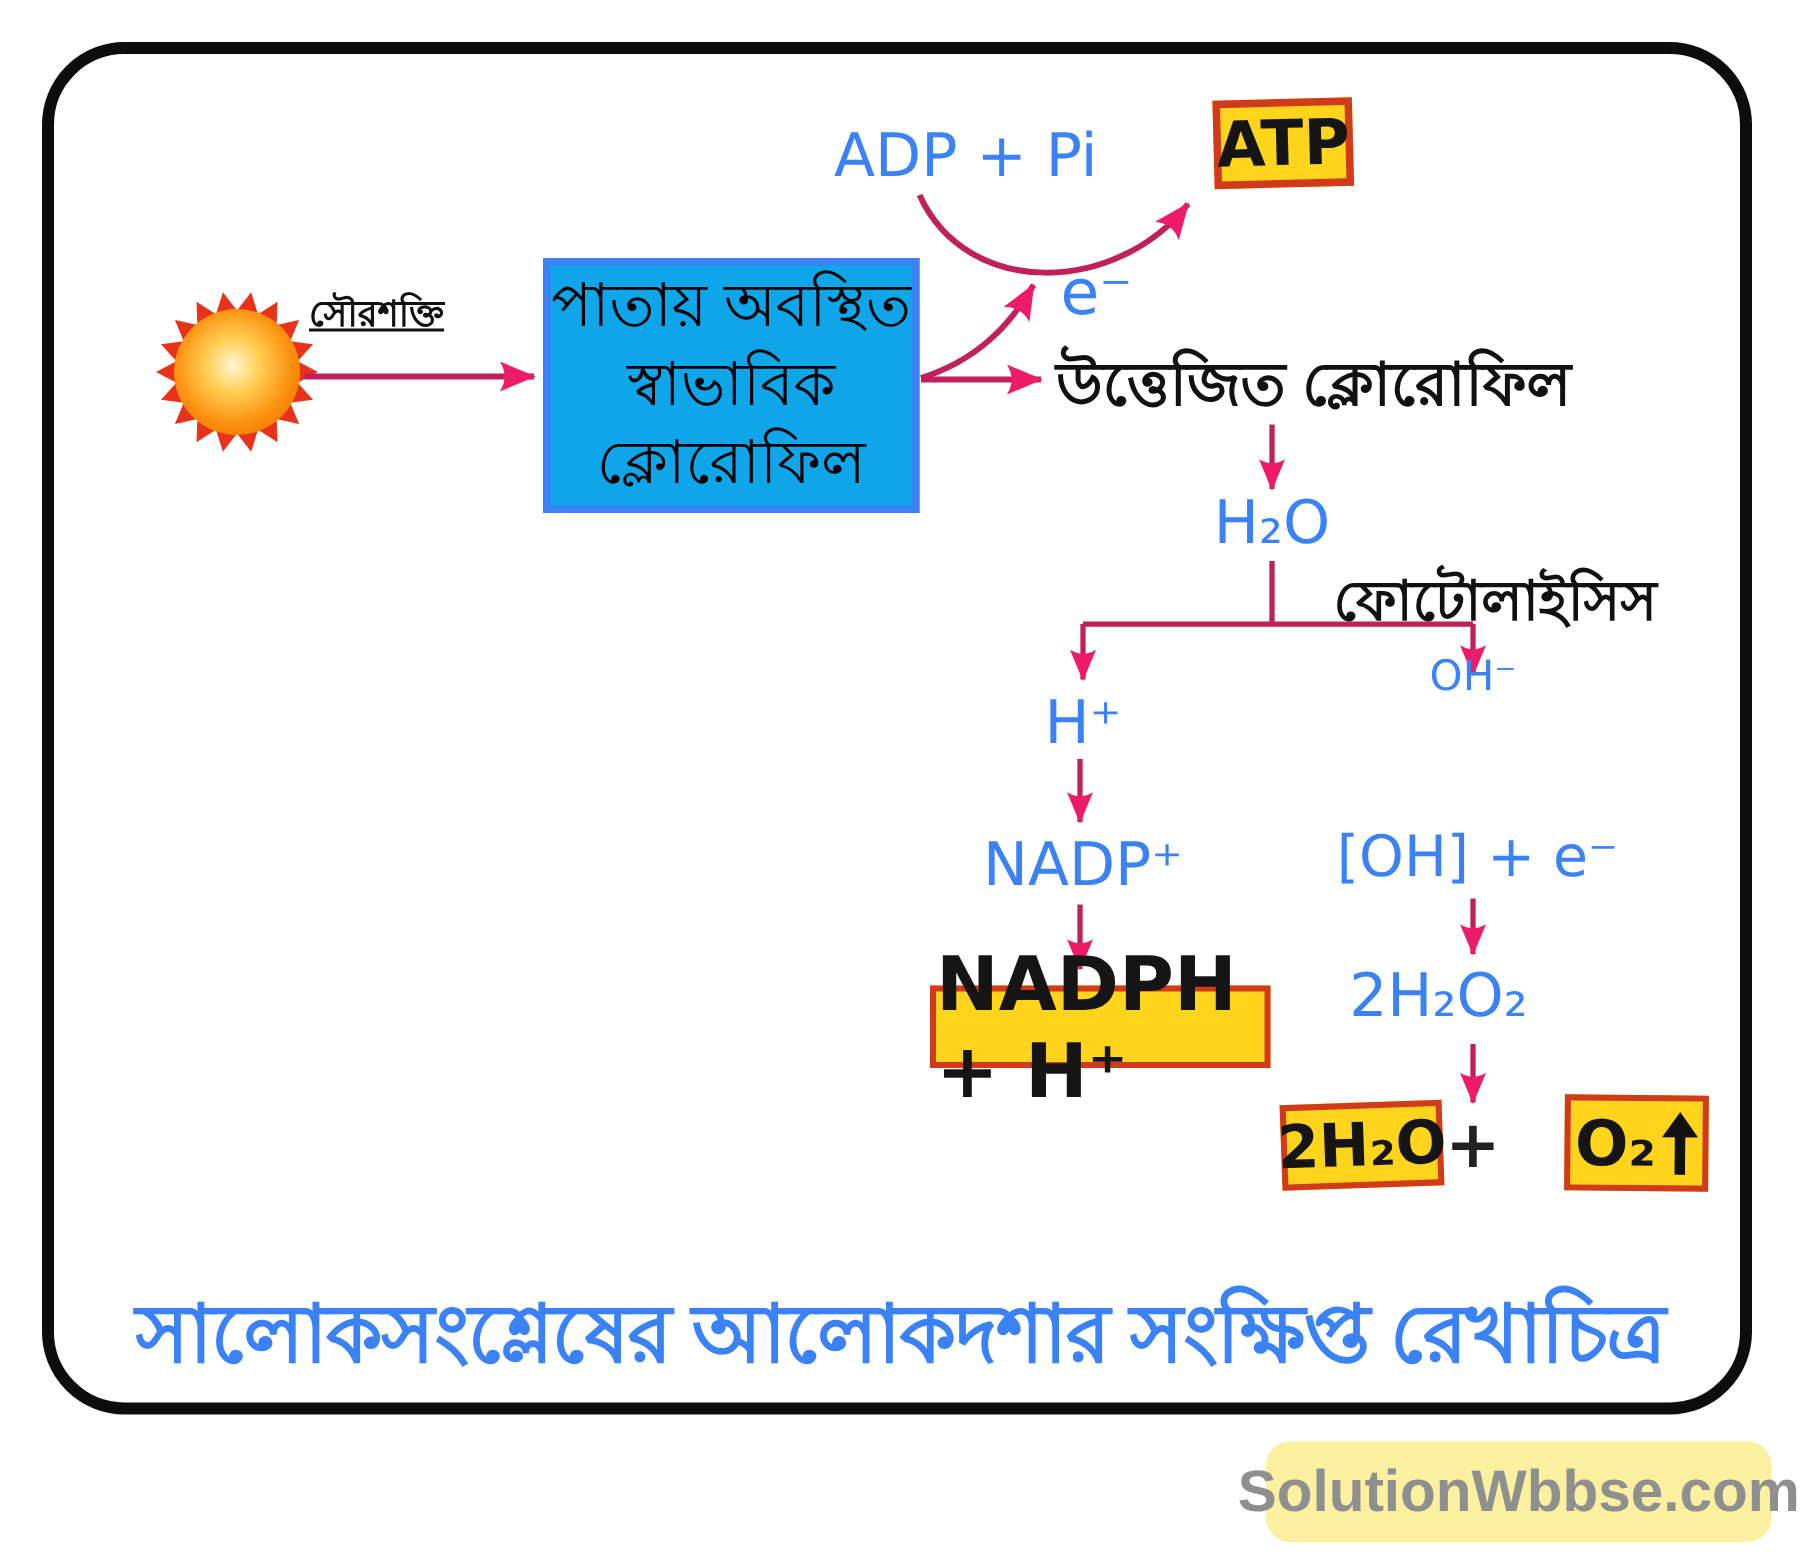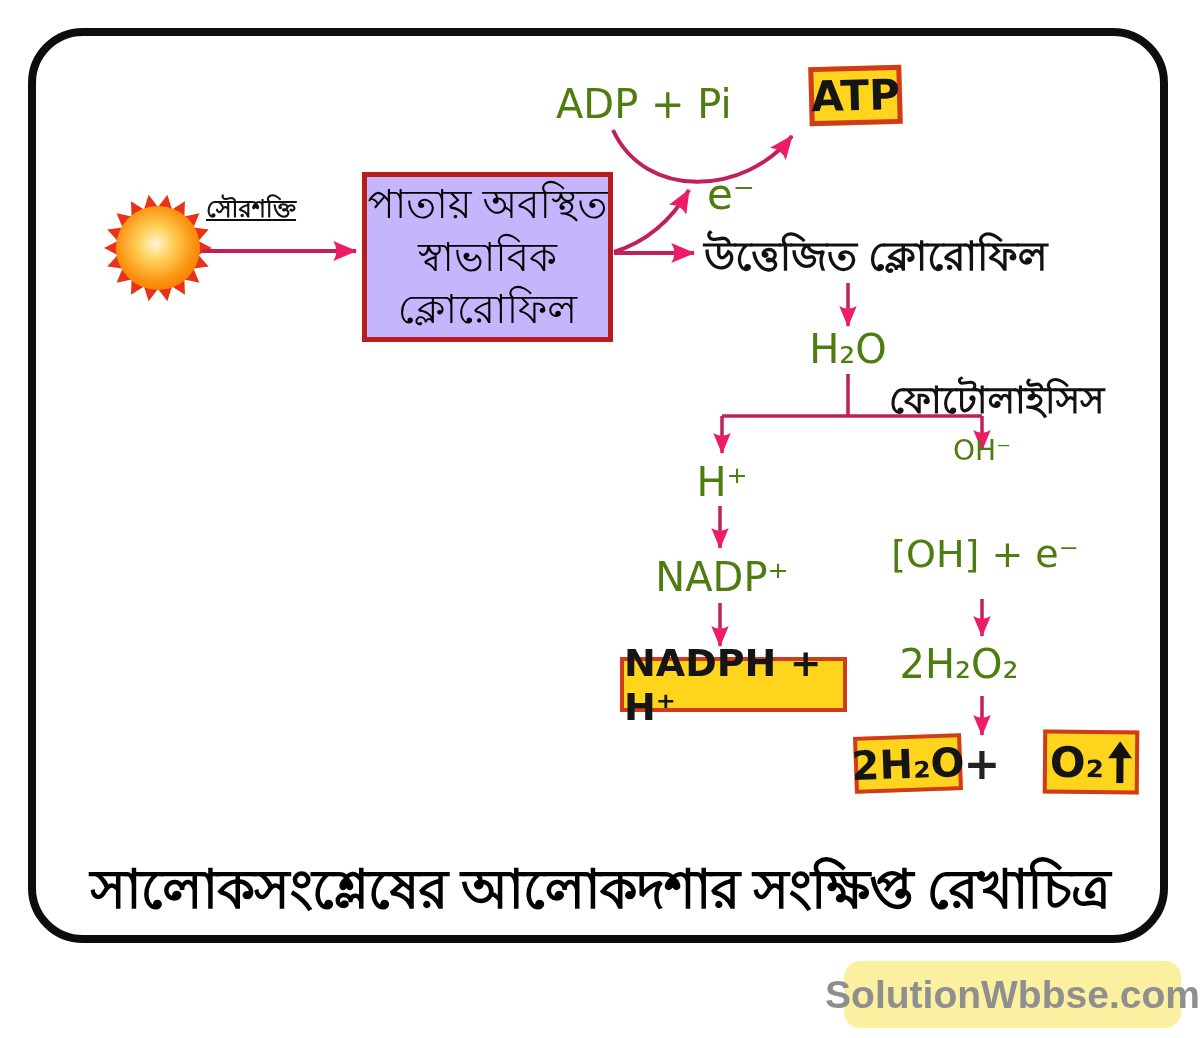--- a/index.html
+++ b/index.html
@@ -7,35 +7,35 @@
     position:relative;width:1200px;height:1038px;background:#ffffff;
     font-family:"Liberation Sans",sans-serif;overflow:hidden;
   }
   .frame{
     position:absolute;left:28px;top:28px;width:1140px;height:915px;
     box-sizing:border-box;border:8px solid var(--frame,#0d0d0d);border-radius:55px;
     background:#fff;
   }
   .abs{position:absolute;}
   .bn{font-family:"Liberation Sans",sans-serif;font-weight:600;color:#111;}
-  .formula{font-family:"DejaVu Sans","Liberation Sans",sans-serif;color:#4d7c0f;font-weight:500;}
+  .formula{font-family:"DejaVu Sans","Liberation Sans",sans-serif;color:#3b82f6;font-weight:500;}
   .ybox{
     position:absolute;box-sizing:border-box;background:var(--box-fill,#ffd41c);
     border:5px solid var(--box-border,#d03b1c);
     display:flex;align-items:center;justify-content:center;
     font-family:"DejaVu Sans","Liberation Sans",sans-serif;font-weight:700;color:#151515;
   }
   .chloro-box{
     position:absolute;left:362px;top:172px;width:251px;height:170px;box-sizing:border-box;
-    border:5px solid #b91c1c;display:flex;flex-direction:column;align-items:center;justify-content:center;
-    text-align:center;font-size:40px;line-height:1.32;background:#c4b5fd;
+    border:5px solid #3b82f6;display:flex;flex-direction:column;align-items:center;justify-content:center;
+    text-align:center;font-size:40px;line-height:1.32;background:#0ea5e9;
   }
   .caption{
     position:absolute;left:40px;top:848px;width:1120px;text-align:center;
-    font-size:54px;font-weight:700;color:#000000;letter-spacing:-1px;
+    font-size:54px;font-weight:700;color:#3b82f6;letter-spacing:-1px;
   }
   .badge{
     position:absolute;left:844px;top:961px;width:337px;height:67px;border-radius:16px;
     background:var(--badge-bg,#faf0a0);display:flex;align-items:center;justify-content:center;
     font-size:39px;font-weight:700;color:var(--badge-text,#8f8f8f);
   }
   svg.overlay{position:absolute;left:0;top:0;pointer-events:none;}
   .aline{stroke:var(--arrow-line,#c0215a);fill:none;}
   .plus-sign{font-family:"DejaVu Sans","Liberation Sans",sans-serif;font-weight:600;color:#222;}
 </style>
@@ -99,23 +99,23 @@
   <div class="abs formula" style="left:788px;top:326px;width:120px;text-align:center;font-size:40px;">H₂O</div>
 
   <div class="abs bn" style="left:889px;top:371px;font-size:37px;">ফোটোলাইসিস</div>
 
   <div class="abs formula" style="left:682px;top:459px;width:80px;text-align:center;font-size:40px;">H⁺</div>
 
   <div class="abs formula" style="left:922px;top:434px;width:120px;text-align:center;font-size:28px;">OH⁻</div>
 
   <div class="abs formula" style="left:642px;top:554px;width:160px;text-align:center;font-size:40px;">NADP⁺</div>
 
-  <div class="ybox" style="left:620px;top:657px;width:227px;height:55px;font-size:38px;border-width:4px;">NADPH + H⁺</div>
+  <div class="ybox" style="left:620px;top:657px;width:227px;height:55px;font-size:50px;border-width:4px;">NADPH + H⁺</div>
 
-  <div class="abs formula" style="left:885px;top:532px;width:200px;text-align:center;font-size:38px;">[OH] + e⁻</div>
+  <div class="abs formula" style="left:885px;top:549px;width:200px;text-align:center;font-size:38px;">[OH] + e⁻</div>
 
   <div class="abs formula" style="left:879px;top:641px;width:160px;text-align:center;font-size:40px;">2H₂O₂</div>
 
   <div class="ybox" style="left:854px;top:735px;width:108px;height:57px;font-size:40px;border-width:4px;transform:rotate(-2deg);">2H₂O</div>
 
   <div class="abs plus-sign" style="left:960px;top:738px;width:44px;text-align:center;font-size:44px;">+</div>
 
   <div class="ybox" style="left:1007px;top:730px;width:96px;height:64px;font-size:42px;border-width:4px;transform:rotate(0.5deg);gap:4px;margin-left:36px;">
     <span>O₂</span>
     <svg width="24" height="42" viewBox="0 0 24 42">

